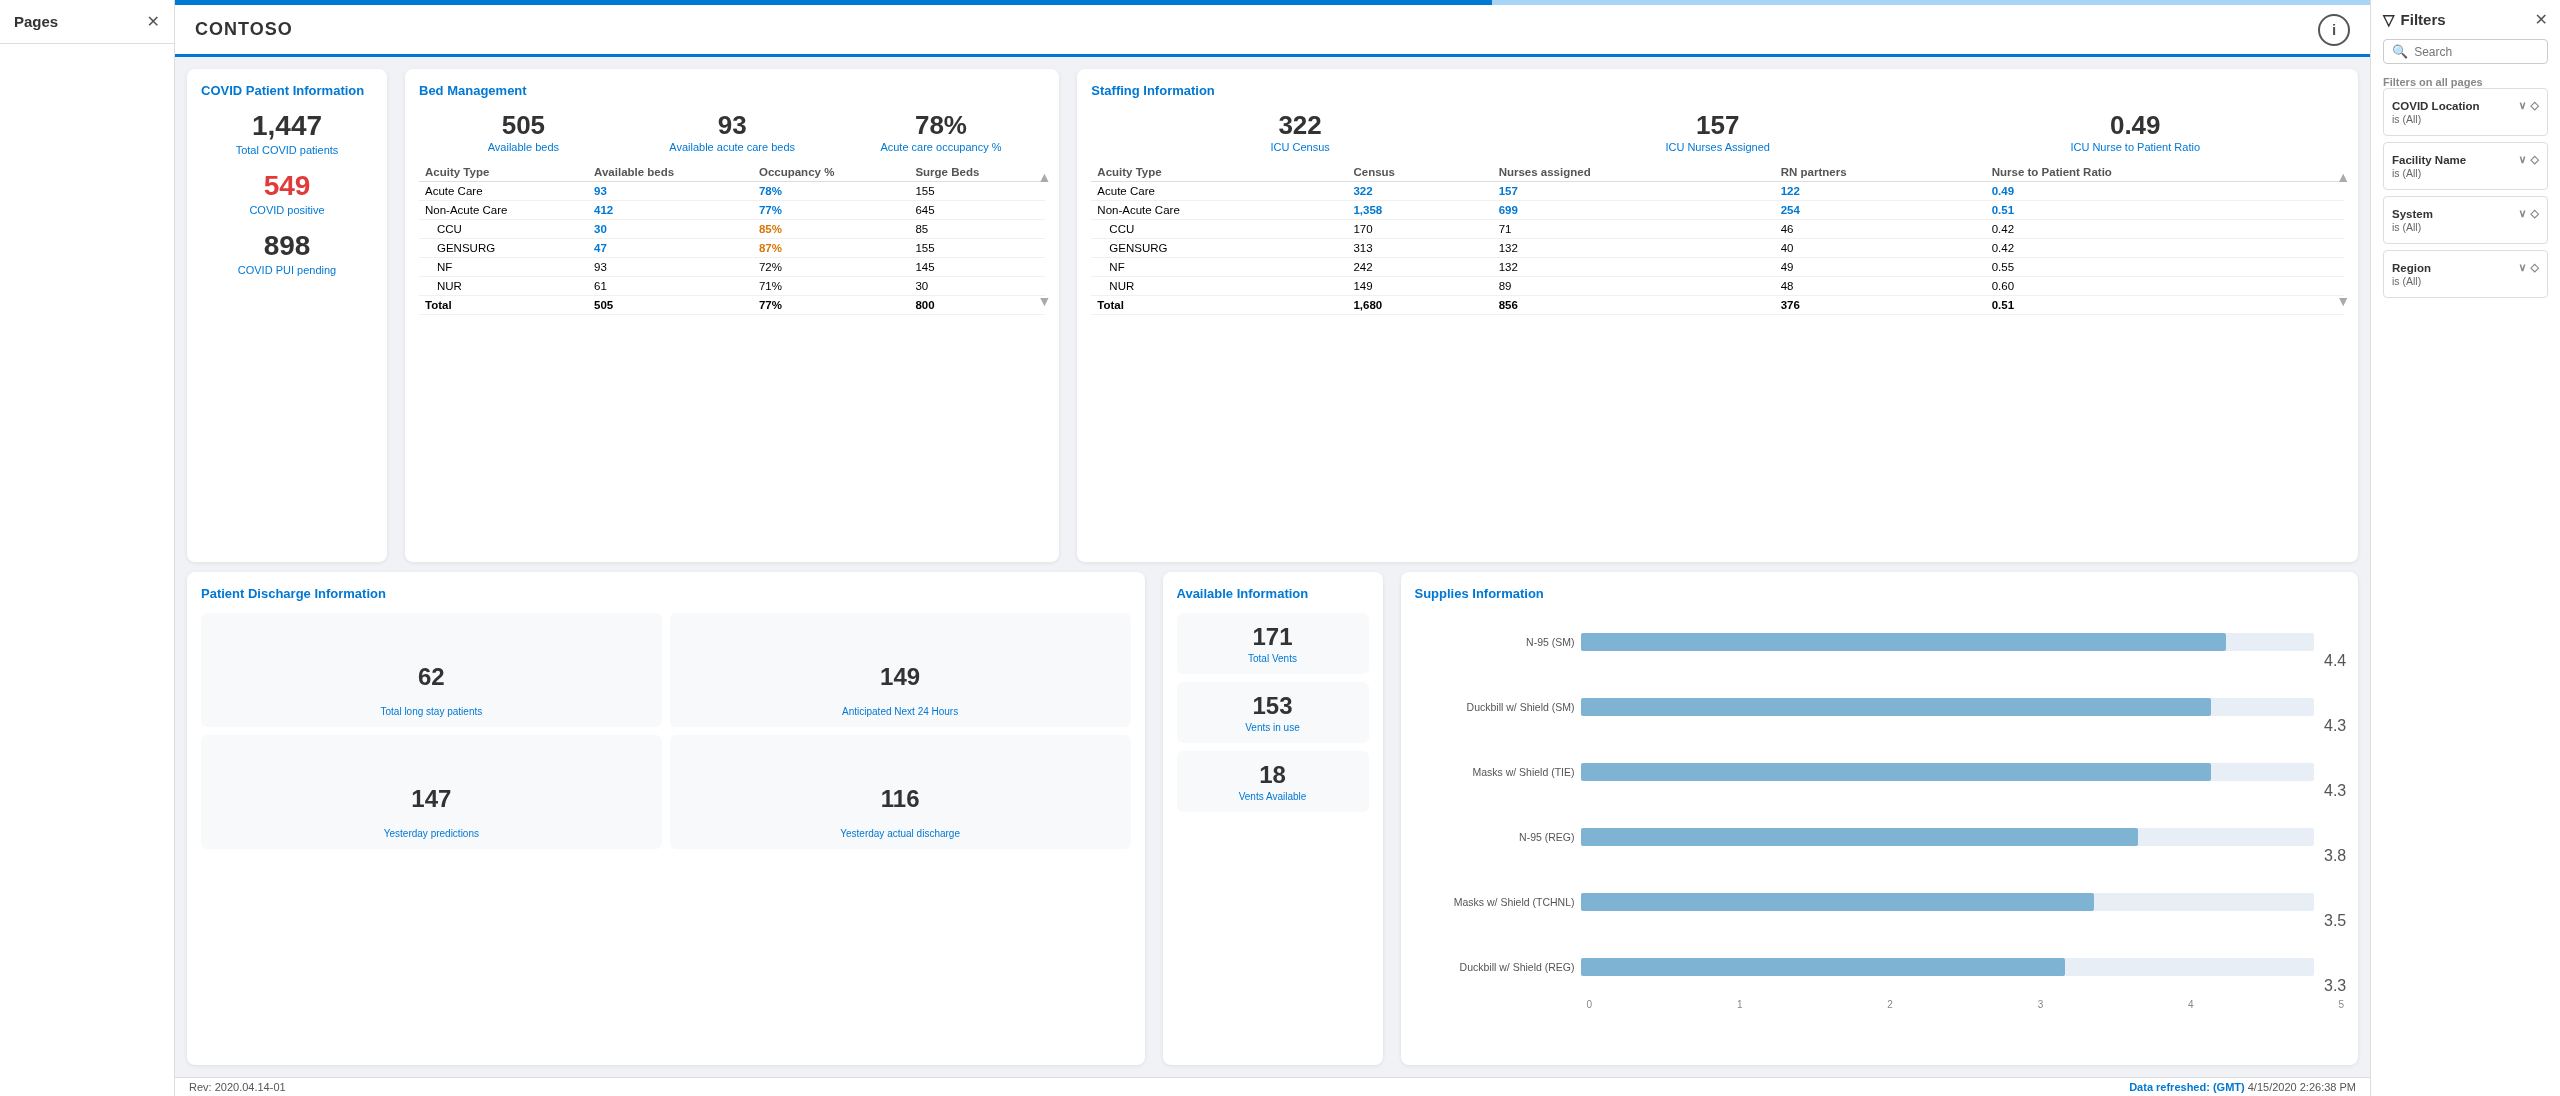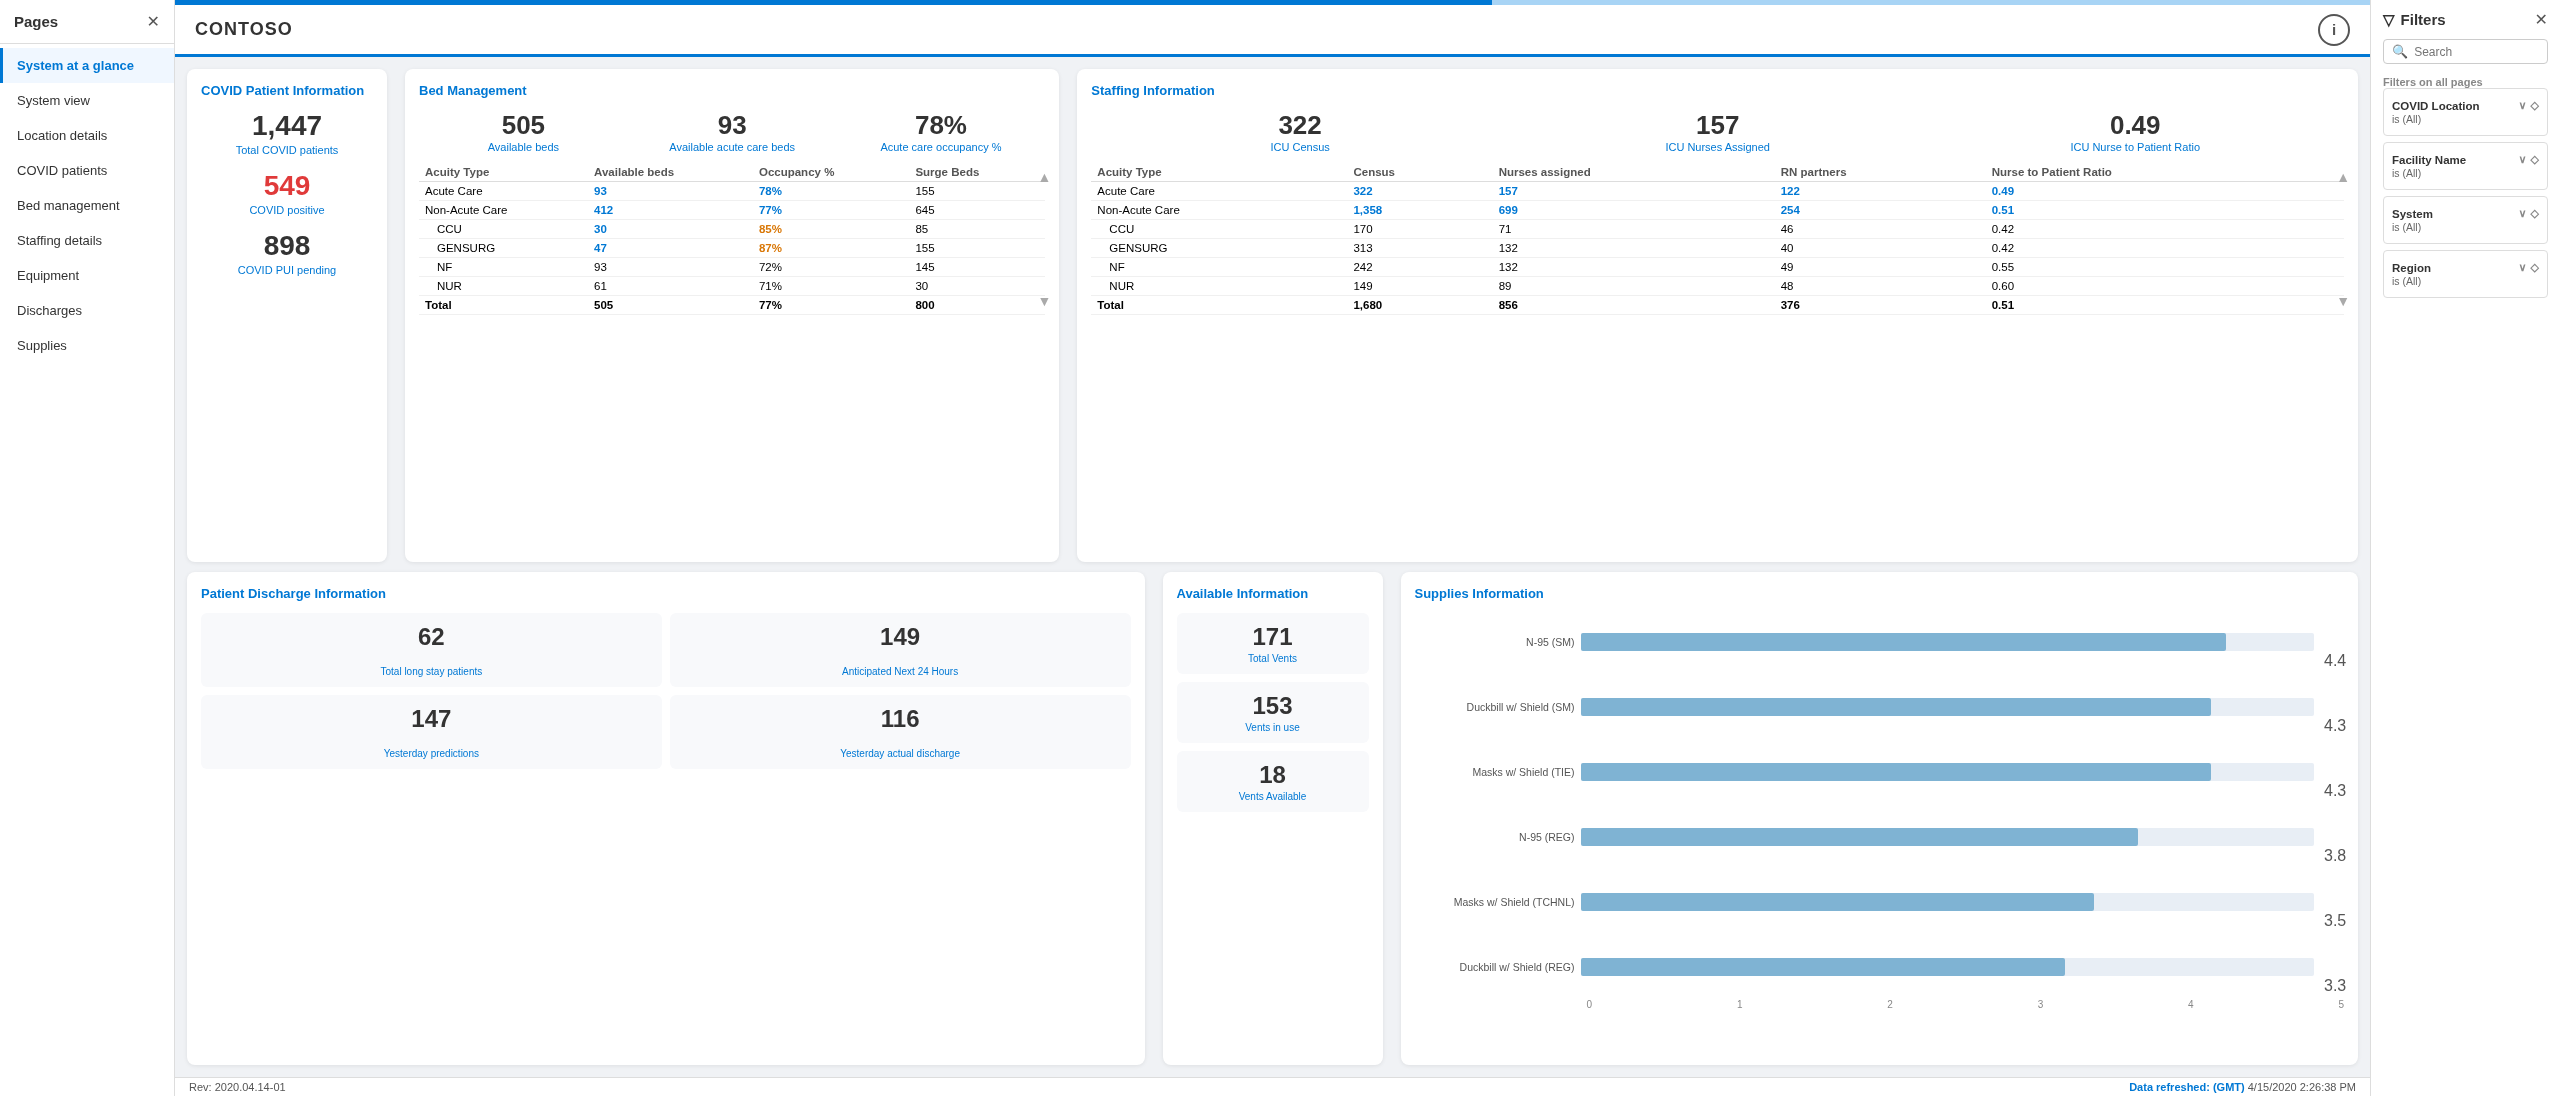--- a/index.html
+++ b/index.html
@@ -157,21 +157,21 @@
     .orange { color: #d97706; font-weight: 700; }
     .indent { padding-left: 18px !important; }
 
     
     .staffing-card { flex: 2; }
 
     
     .discharge-card { flex: 1; }
     .discharge-grid { display: grid; grid-template-columns: 1fr 1fr; gap: 8px; }
     .discharge-stat { text-align: center; background: #f8f9fb; border-radius: 6px; padding: 10px 6px; }
-    .discharge-num { font-size: 24px; font-weight: 700; color: #333; }
+    .discharge-num { font-size: 24px; font-weight: 700; color: #333; margin-top: 40px; }
     .discharge-label { font-size: 10px; color: #0078d4; margin-top: 15px; }
 
     
     .equipment-card { width: 220px; flex-shrink: 0; }
     .equip-stat { text-align: center; background: #f8f9fb; border-radius: 6px; padding: 10px; margin-bottom: 8px; }
     .equip-num { font-size: 24px; font-weight: 700; color: #333; }
     .equip-label { font-size: 10px; color: #0078d4; margin-top: 2px; }
 
     
     .supplies-card { flex: 1; }
@@ -254,31 +254,20 @@
     }
   </style>
 </head>
 <body>
 
 <div class="sidebar">
   <div class="sidebar-header">
     <span class="sidebar-header-title">Pages</span>
     <span class="sidebar-close">✕</span>
   </div>
-  <nav class="sidebar-nav" id="sidebar-nav">
-      <div class="sidebar-item active">System at a glance</div>
-      <div class="sidebar-item">System view</div>
-      <div class="sidebar-item">Location details</div>
-      <div class="sidebar-item">COVID patients</div>
-      <div class="sidebar-item">Bed management</div>
-      <div class="sidebar-item">Staffing details</div>
-      <div class="sidebar-item">Equipment</div>
-      <div class="sidebar-item">Discharges</div>
-      <div class="sidebar-item">Supplies</div>
-    </nav>
 </div>
 
 <div class="main">
 
   <div class="top-progress"></div>
 
   <div class="topbar">
     <span class="topbar-title">CONTOSO</span>
     <div class="topbar-info-btn">i</div>
   </div>

